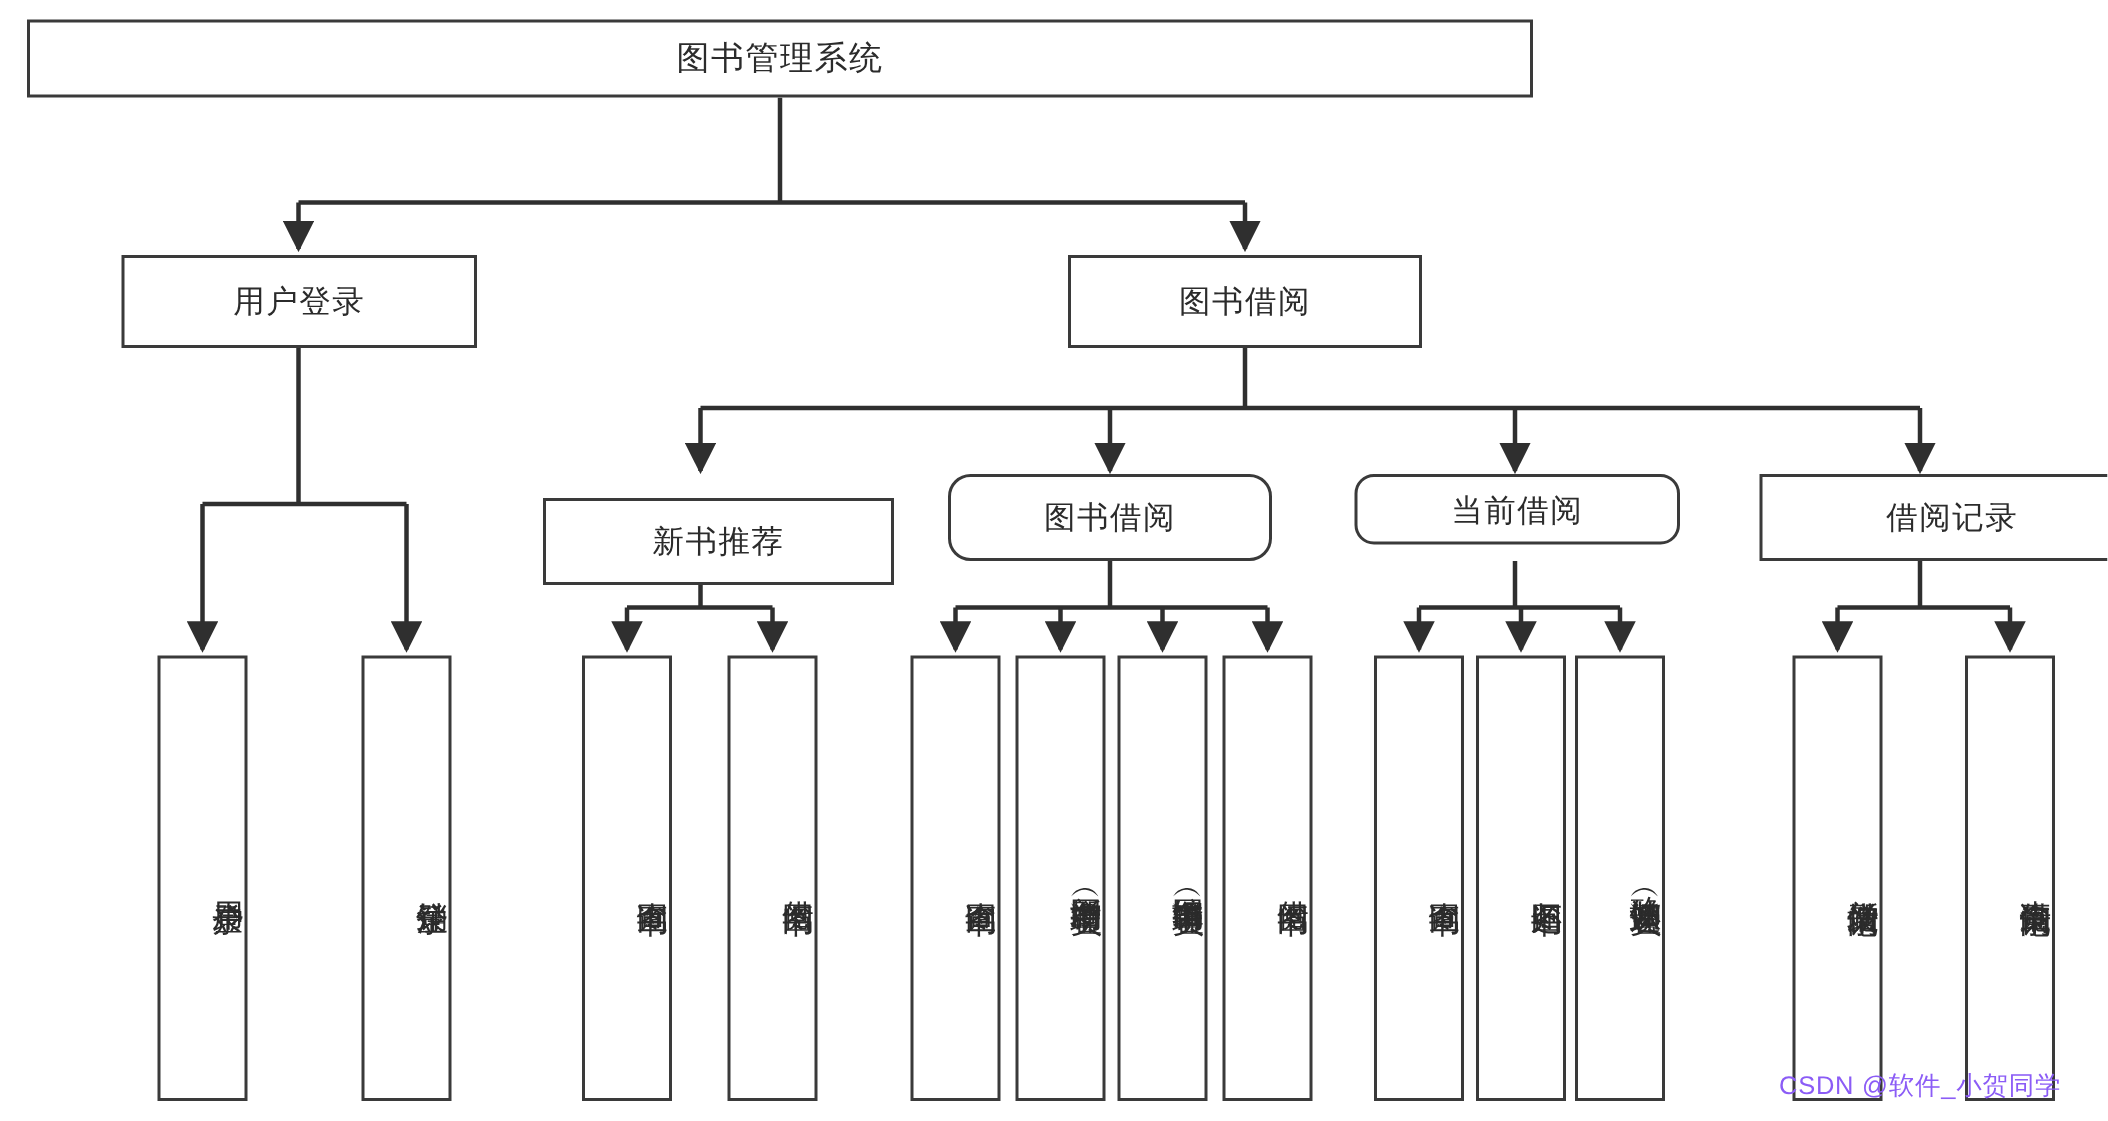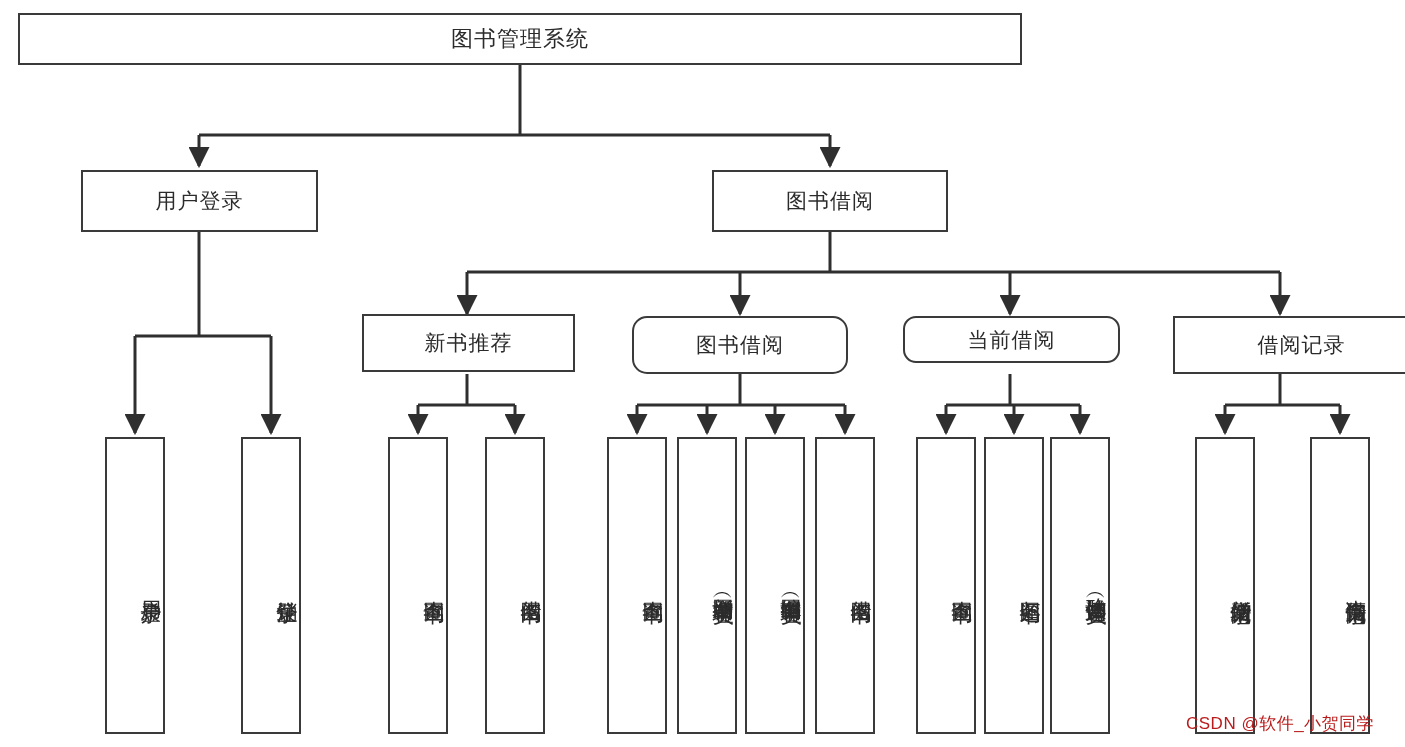--- a/index.html
+++ b/index.html
@@ -57,21 +57,21 @@
     white-space: nowrap;
   }
   .node.root {
     font-size: 22px;
   }
   .watermark {
     position: absolute;
     left: 1186px;
     top: 712px;
     font-size: 17px;
-    color: #b91c1c;
+    color: #8b5cf6;
     white-space: nowrap;
     z-index: 3;
     letter-spacing: 0.5px;
   }
 </style>
 </head>
 <body>
 
 <div id="canvas">
 
@@ -132,21 +132,21 @@
   </div>
 
   <div class="node horiz" style="left:81px; top:170px; width:237px; height:62px;">
     <span class="lbl">用户登录</span>
   </div>
 
   <div class="node horiz" style="left:712px; top:170px; width:236px; height:62px;">
     <span class="lbl">图书借阅</span>
   </div>
 
-  <div class="node horiz" style="left:362px; top:314px; width:213px; height:58px;">
+  <div class="node horiz" style="left:362px; top:332px; width:234px; height:58px;">
     <span class="lbl">新书推荐</span>
   </div>
 
   <div class="node horiz" style="left:632px; top:316px; width:216px; height:58px;border-radius:15px;">
     <span class="lbl">图书借阅</span>
   </div>
 
   <div class="node horiz" style="left:903px; top:316px; width:217px; height:47px;border-radius:13px;">
     <span class="lbl">当前借阅</span>
   </div>

